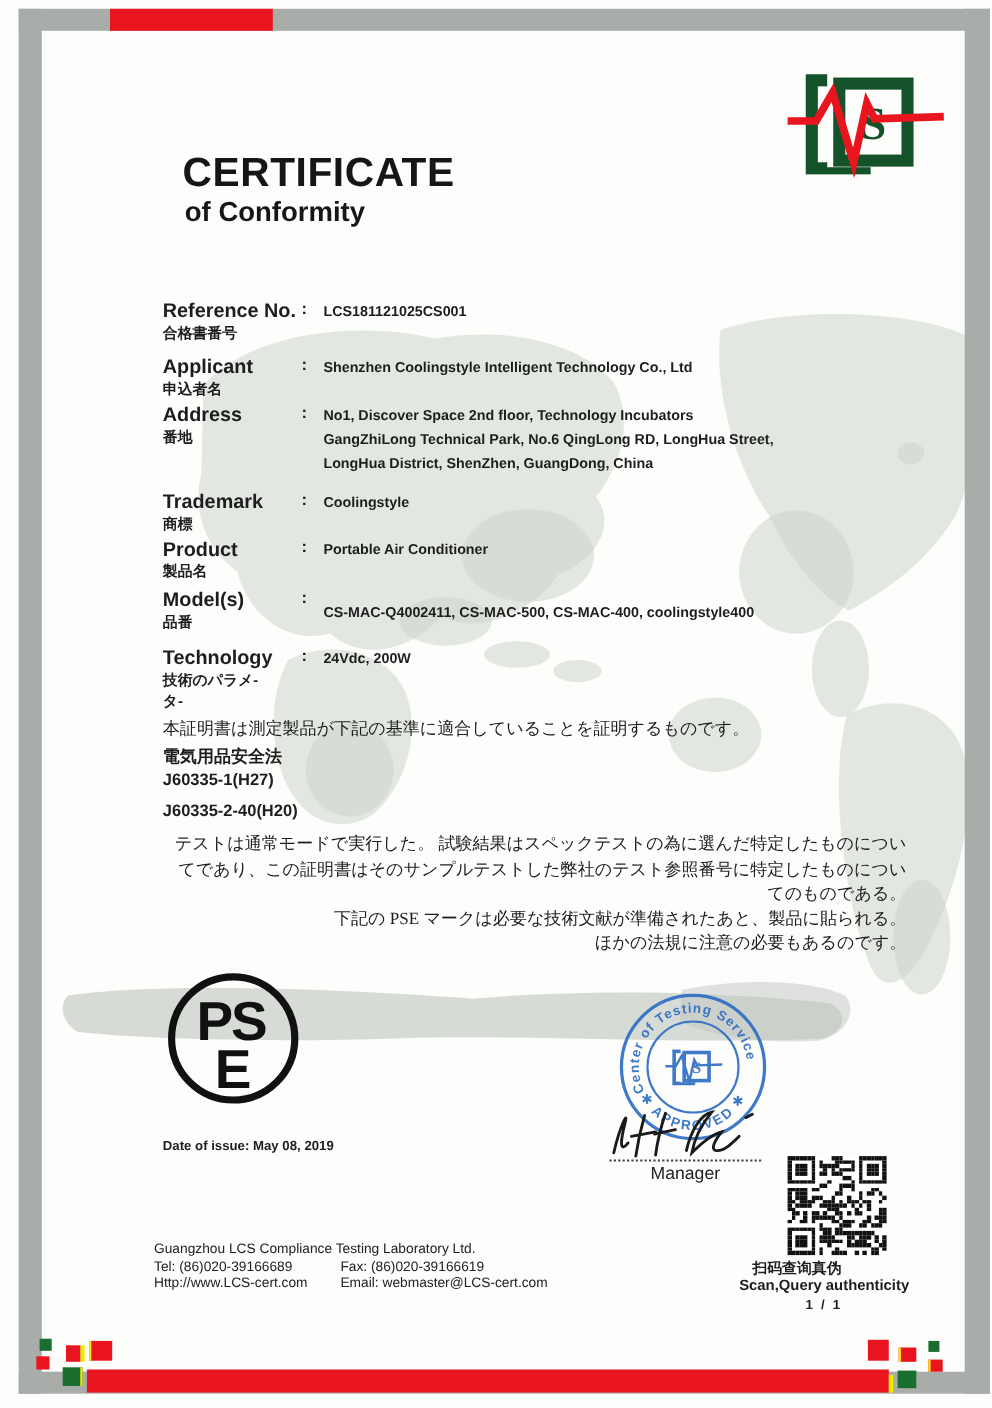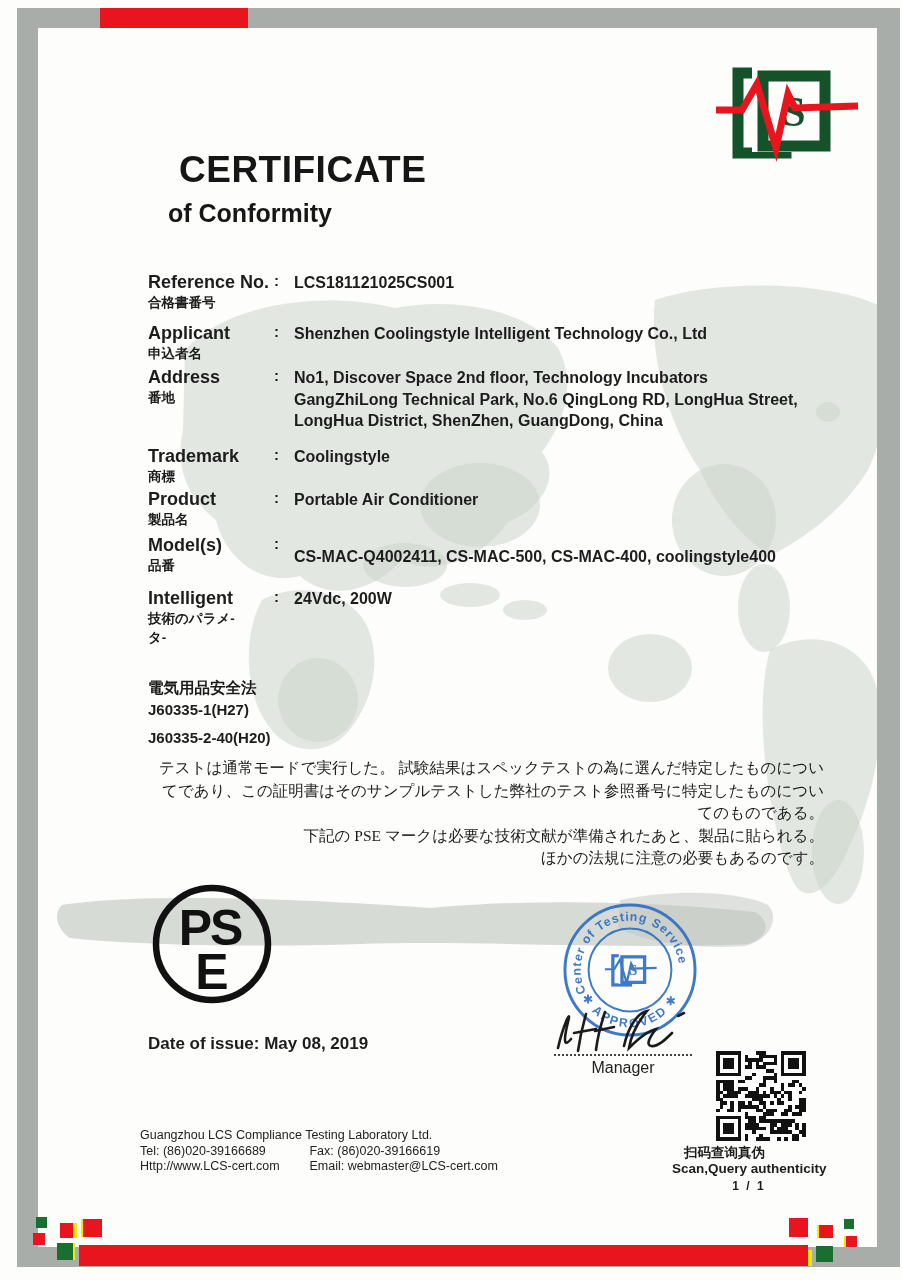--- a/index.html
+++ b/index.html
@@ -6,36 +6,36 @@
   .page{position:relative;width:902px;height:1280px;background:#fdfdfc;overflow:hidden;
         font-family:"Liberation Sans","DejaVu Sans",sans-serif;color:#1d1d1d;}
   .abs{position:absolute;}
   
   .bar{background:#a9ada9;z-index:3;}
   .sq{position:absolute;z-index:4;}
   
   .watermark{left:0;top:0;width:902px;height:1280px;z-index:0;}
   
   .title{left:166px;top:138px;z-index:2;}
-  .title h1{margin:13px;font-size:37px;font-weight:bold;letter-spacing:.5px;line-height:1;color:#161616;}
+  .title h1{margin:0;font-size:37px;font-weight:bold;letter-spacing:.5px;line-height:1;color:#161616;}
   .title h2{margin:6px 0 0 2px;font-size:25px;font-weight:bold;line-height:1;color:#161616;}
   .logo{left:712px;top:58px;z-index:2;}
   
   .field-row{left:148px;width:680px;z-index:2;height:20px;}
   .fl{position:absolute;left:0;top:0;font-size:18px;font-weight:bold;white-space:nowrap;}
   .flj{position:absolute;left:0;top:21px;font-size:13.5px;font-weight:bold;white-space:pre-line;line-height:19px;}
   .fc{position:absolute;left:126px;top:0;font-size:15px;font-weight:bold;}
-  .fv{position:absolute;left:146px;top:0;font-size:16px;font-weight:bold;white-space:pre-line;line-height:21.5px;width:530px;}
+  .fv{position:absolute;left:146px;top:0;font-size:13px;font-weight:bold;white-space:pre-line;line-height:21.5px;width:530px;}
   
   .jp{font-family:"Liberation Serif","DejaVu Serif",serif;font-size:15.5px;font-weight:500;color:#1c1c1c;z-index:2;}
   .std{font-size:15px;font-weight:bold;z-index:2;}
   .notes{left:148px;top:757px;width:676px;line-height:22.5px;white-space:pre-line;text-align:right;}
   
   .pse{left:150px;top:882px;z-index:2;}
-  .date-line{left:148px;top:1034px;font-size:17px;font-weight:bold;z-index:2;}
+  .date-line{left:148px;top:1034px;font-size:12px;font-weight:bold;z-index:2;}
   .stamp{left:561px;top:901px;z-index:2;opacity:.92;}
   .sig{left:550px;top:1000px;z-index:2;}
   .sig-line{left:554px;top:1054px;width:138px;border-bottom:2px dotted #444;z-index:2;}
   .manager{left:554px;top:1059px;width:138px;text-align:center;font-size:16px;color:#222;z-index:2;}
   
   .qr{left:716px;top:1051px;width:90px;height:90px;display:grid;
       grid-template-columns:repeat(25,1fr);grid-template-rows:repeat(25,1fr);z-index:2;background:#fff;}
   .qr div{width:100%;height:100%;}
   .qr .on{background:#111;}
   .qr-cap1{left:684px;top:1144px;width:155px;font-size:13.5px;font-weight:bold;z-index:2;}
@@ -144,27 +144,28 @@
     <span class="fc">:</span>
     <span class="fv">Portable Air Conditioner</span>
   </div>
   <div class="abs field-row" style="top:535px;">
     <span class="fl">Model(s)</span>
     <span class="flj">品番</span>
     <span class="fc">:</span>
     <span class="fv" style="top:11px;">CS-MAC-Q4002411, CS-MAC-500, CS-MAC-400, coolingstyle400</span>
   </div>
   <div class="abs field-row" style="top:588px;">
-    <span class="fl">Intelligent</span>
+    <span class="fl">Technology</span>
     <span class="flj">技術のパラメ-
 タ-</span>
     <span class="fc">:</span>
     <span class="fv">24Vdc, 200W</span>
   </div>
 
+  <div class="abs jp" style="left:148px;top:652px;width:676px;">本証明書は測定製品が下記の基準に適合していることを証明するものです。</div>
   <div class="abs jp" style="left:148px;top:678px;font-weight:bold;">電気用品安全法</div>
   <div class="abs std" style="left:148px;top:701px;">J60335-1(H27)</div>
   <div class="abs std" style="left:148px;top:729px;">J60335-2-40(H20)</div>
   <div class="abs jp notes">テストは通常モードで実行した。 試験結果はスペックテストの為に選んだ特定したものについてであり、この証明書はそのサンプルテストした弊社のテスト参照番号に特定したものについてのものである。
 下記の PSE マークは必要な技術文献が準備されたあと、製品に貼られる。
 ほかの法規に注意の必要もあるのです。</div>
 
   <svg class="abs pse" width="124" height="124" viewBox="0 0 124 124" xmlns="http://www.w3.org/2000/svg">
     <circle cx="62" cy="62" r="56" fill="none" stroke="#111" stroke-width="6.5"></circle>
     <text x="60" y="63" text-anchor="middle" font-family="Liberation Sans, DejaVu Sans, sans-serif" font-size="50" font-weight="bold" letter-spacing="-2" fill="#111">PS</text>

